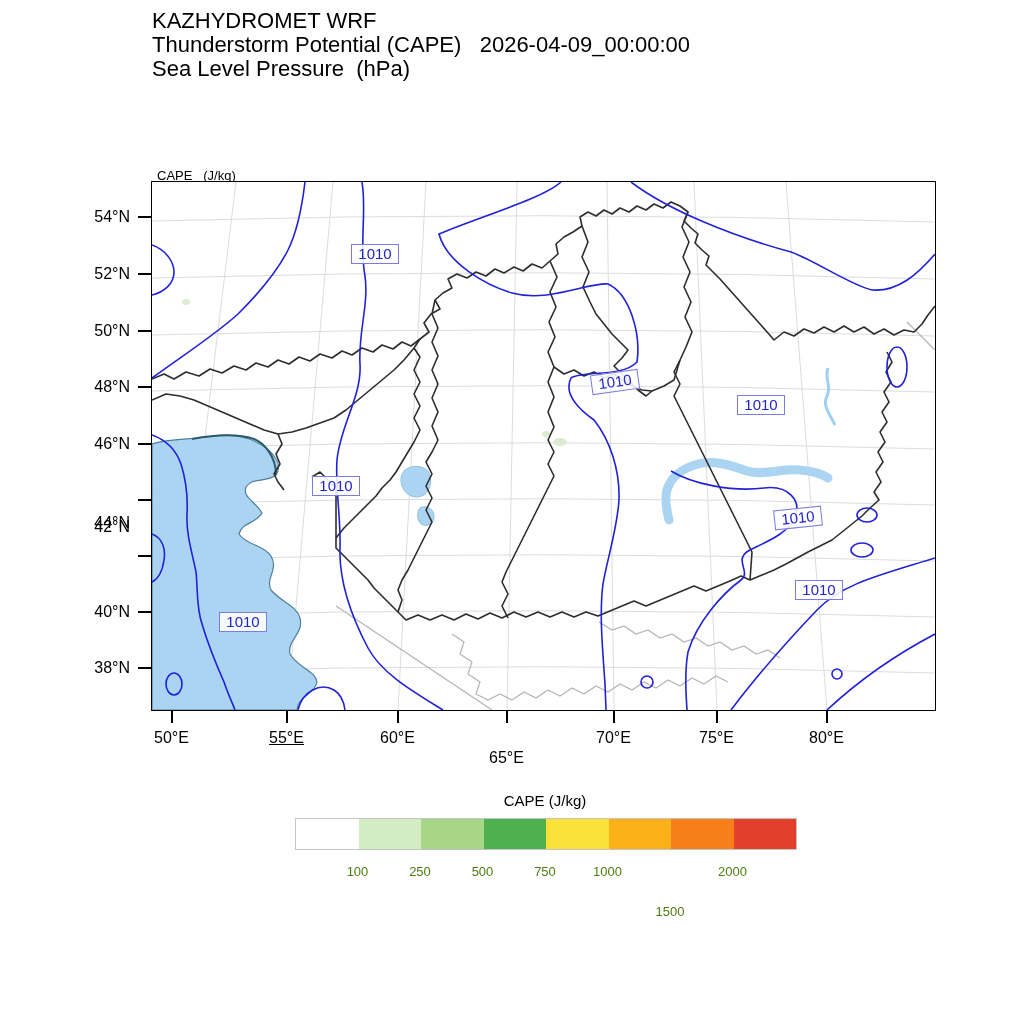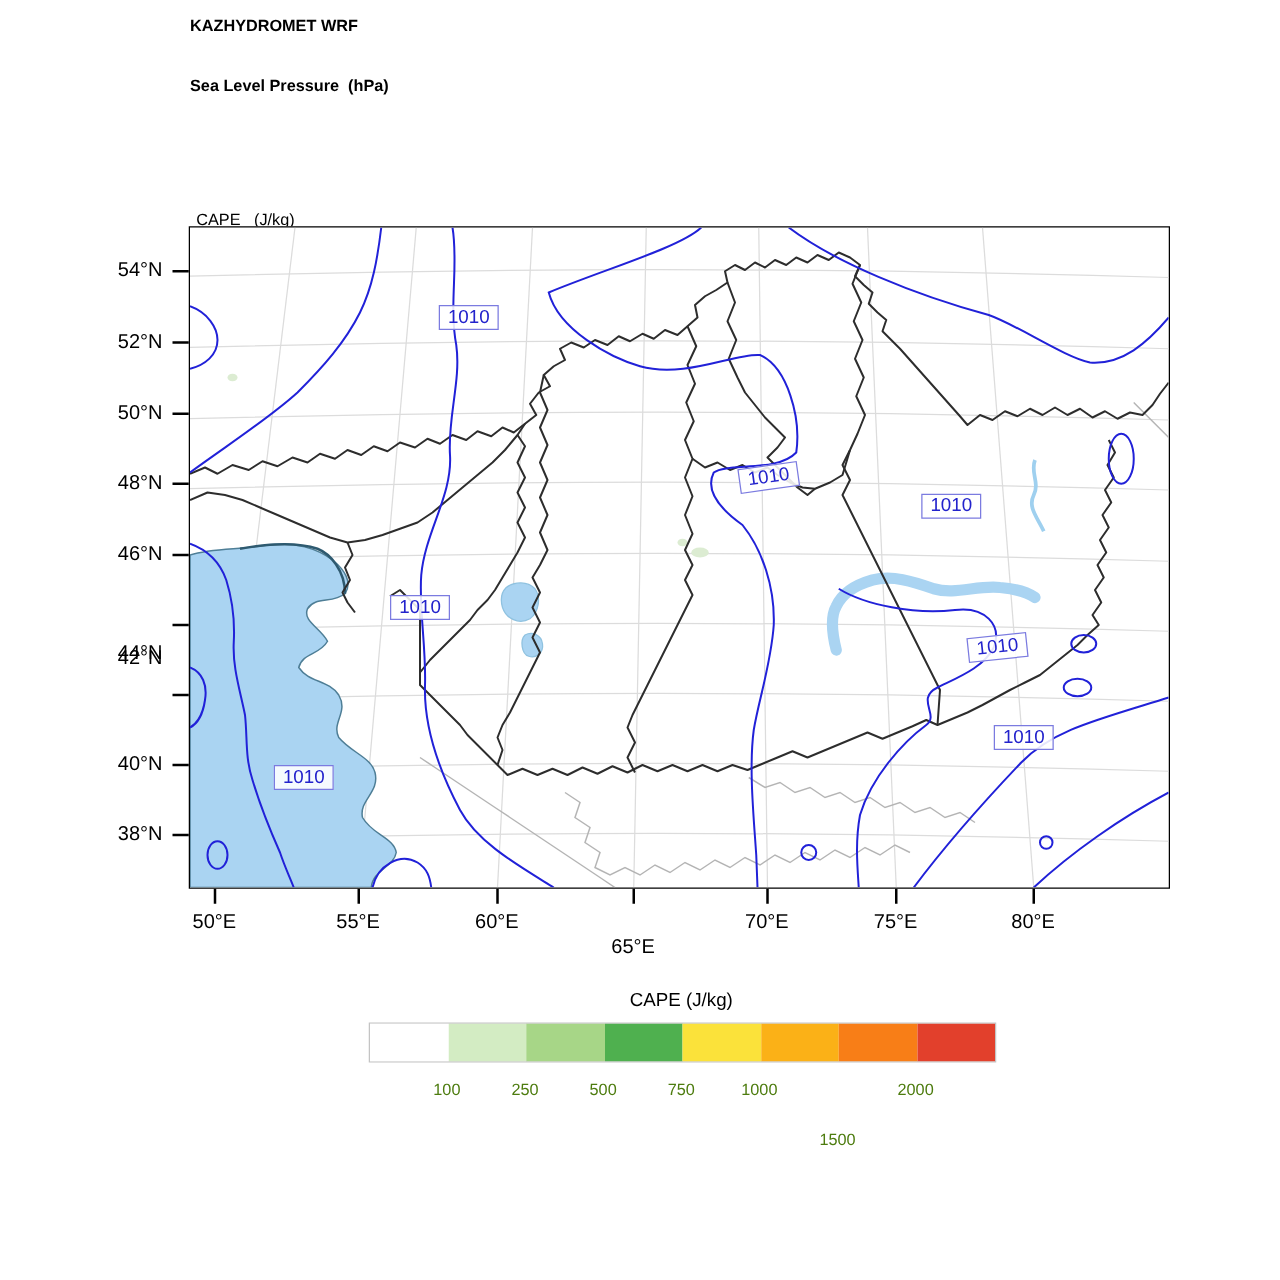--- a/index.html
+++ b/index.html
@@ -1,18 +1,18 @@
 <!DOCTYPE html>
 <html><head>
 <meta charset="utf-8">
 <style>
   html,body{margin:0;padding:0;background:#fff;}
   #canvas{position:relative;width:1024px;height:1024px;background:#fff;overflow:hidden;
           font-family:"Liberation Sans",sans-serif;color:#000;}
-  .hline{position:absolute;left:152px;white-space:pre;font-weight:bold;font-size:13px;line-height:24px;}
+  .hline{position:absolute;left:152px;white-space:pre;font-weight:normal;font-size:22px;line-height:24px;}
   #init-block{position:absolute;right:86px;top:61px;text-align:right;font-size:13px;line-height:16px;white-space:pre;}
   #sub-block{position:absolute;left:157px;top:136px;font-size:13px;line-height:16px;white-space:pre;}
   #map-frame{position:absolute;left:151px;top:181px;width:783px;height:528px;border:1.5px solid #000;background:#fff;}
   #map-inner{position:absolute;left:0;top:0;width:783px;height:528px;overflow:hidden;}
   svg{display:block;}
   .ytick{position:absolute;width:13px;height:2px;background:#000;left:138px;}
   .xtick{position:absolute;width:2px;height:12px;background:#000;top:711px;}
   .ylab{position:absolute;width:54px;text-align:right;font-size:16px;left:76px;}
   .xlab{position:absolute;width:60px;text-align:center;font-size:16px;top:729px;}
   .city{position:absolute;}
@@ -22,20 +22,21 @@
   #cbar{position:absolute;left:295px;top:818px;width:500px;height:30px;border:1px solid #c4c4c4;display:flex;}
   .cseg{flex:1 1 0;height:100%;}
   .cbl{position:absolute;top:864px;width:60px;text-align:center;font-size:13px;color:#4d7c0f;}
 </style>
 </head>
 <body>
 
 <div id="canvas">
 
   <div class="hline" style="top:9px">KAZHYDROMET WRF</div>
+  <div class="hline" style="top:33px">Thunderstorm Potential (CAPE)   2026-04-09_00:00:00</div>
   <div class="hline" style="top:57px">Sea Level Pressure  (hPa)</div>
 
 
   <div id="sub-block">
     <div>CAPE   (J/kg)</div>
     <div>Sea Level Pressure   (hPa)</div>
   </div>
 
   <div id="map-frame">
     <div id="map-inner">
@@ -166,21 +167,21 @@
       <div class="ylab" style="top: 514px;">44°N</div>
       <div class="ytick" style="top: 554.5px;"></div>
       <div class="ylab" style="top: 518px;">42°N</div>
       <div class="ytick" style="top: 610.5px;"></div>
       <div class="ylab" style="top: 602.5px;">40°N</div>
       <div class="ytick" style="top: 666.5px;"></div>
       <div class="ylab" style="top: 658.5px;">38°N</div>
       <div class="xtick" style="left: 170.5px;"></div>
       <div class="xlab" style="left: 141.5px;">50°E</div>
       <div class="xtick" style="left: 285.5px;"></div>
-      <div class="xlab" style="left: 256.5px;">55°E</div>
+      <div class="xlab" style="left: 256.5px; text-decoration: underline;">55°E</div>
       <div class="xtick" style="left: 396.5px;"></div>
       <div class="xlab" style="left: 367.5px;">60°E</div>
       <div class="xtick" style="left: 505.5px;"></div>
       <div class="xlab" style="left: 476.5px; margin-top: 20px;">65°E</div>
       <div class="xtick" style="left: 612.5px;"></div>
       <div class="xlab" style="left: 583.5px;">70°E</div>
       <div class="xtick" style="left: 715.5px;"></div>
       <div class="xlab" style="left: 686.5px;">75°E</div>
       <div class="xtick" style="left: 825.5px;"></div>
       <div class="xlab" style="left: 796.5px;">80°E</div>

